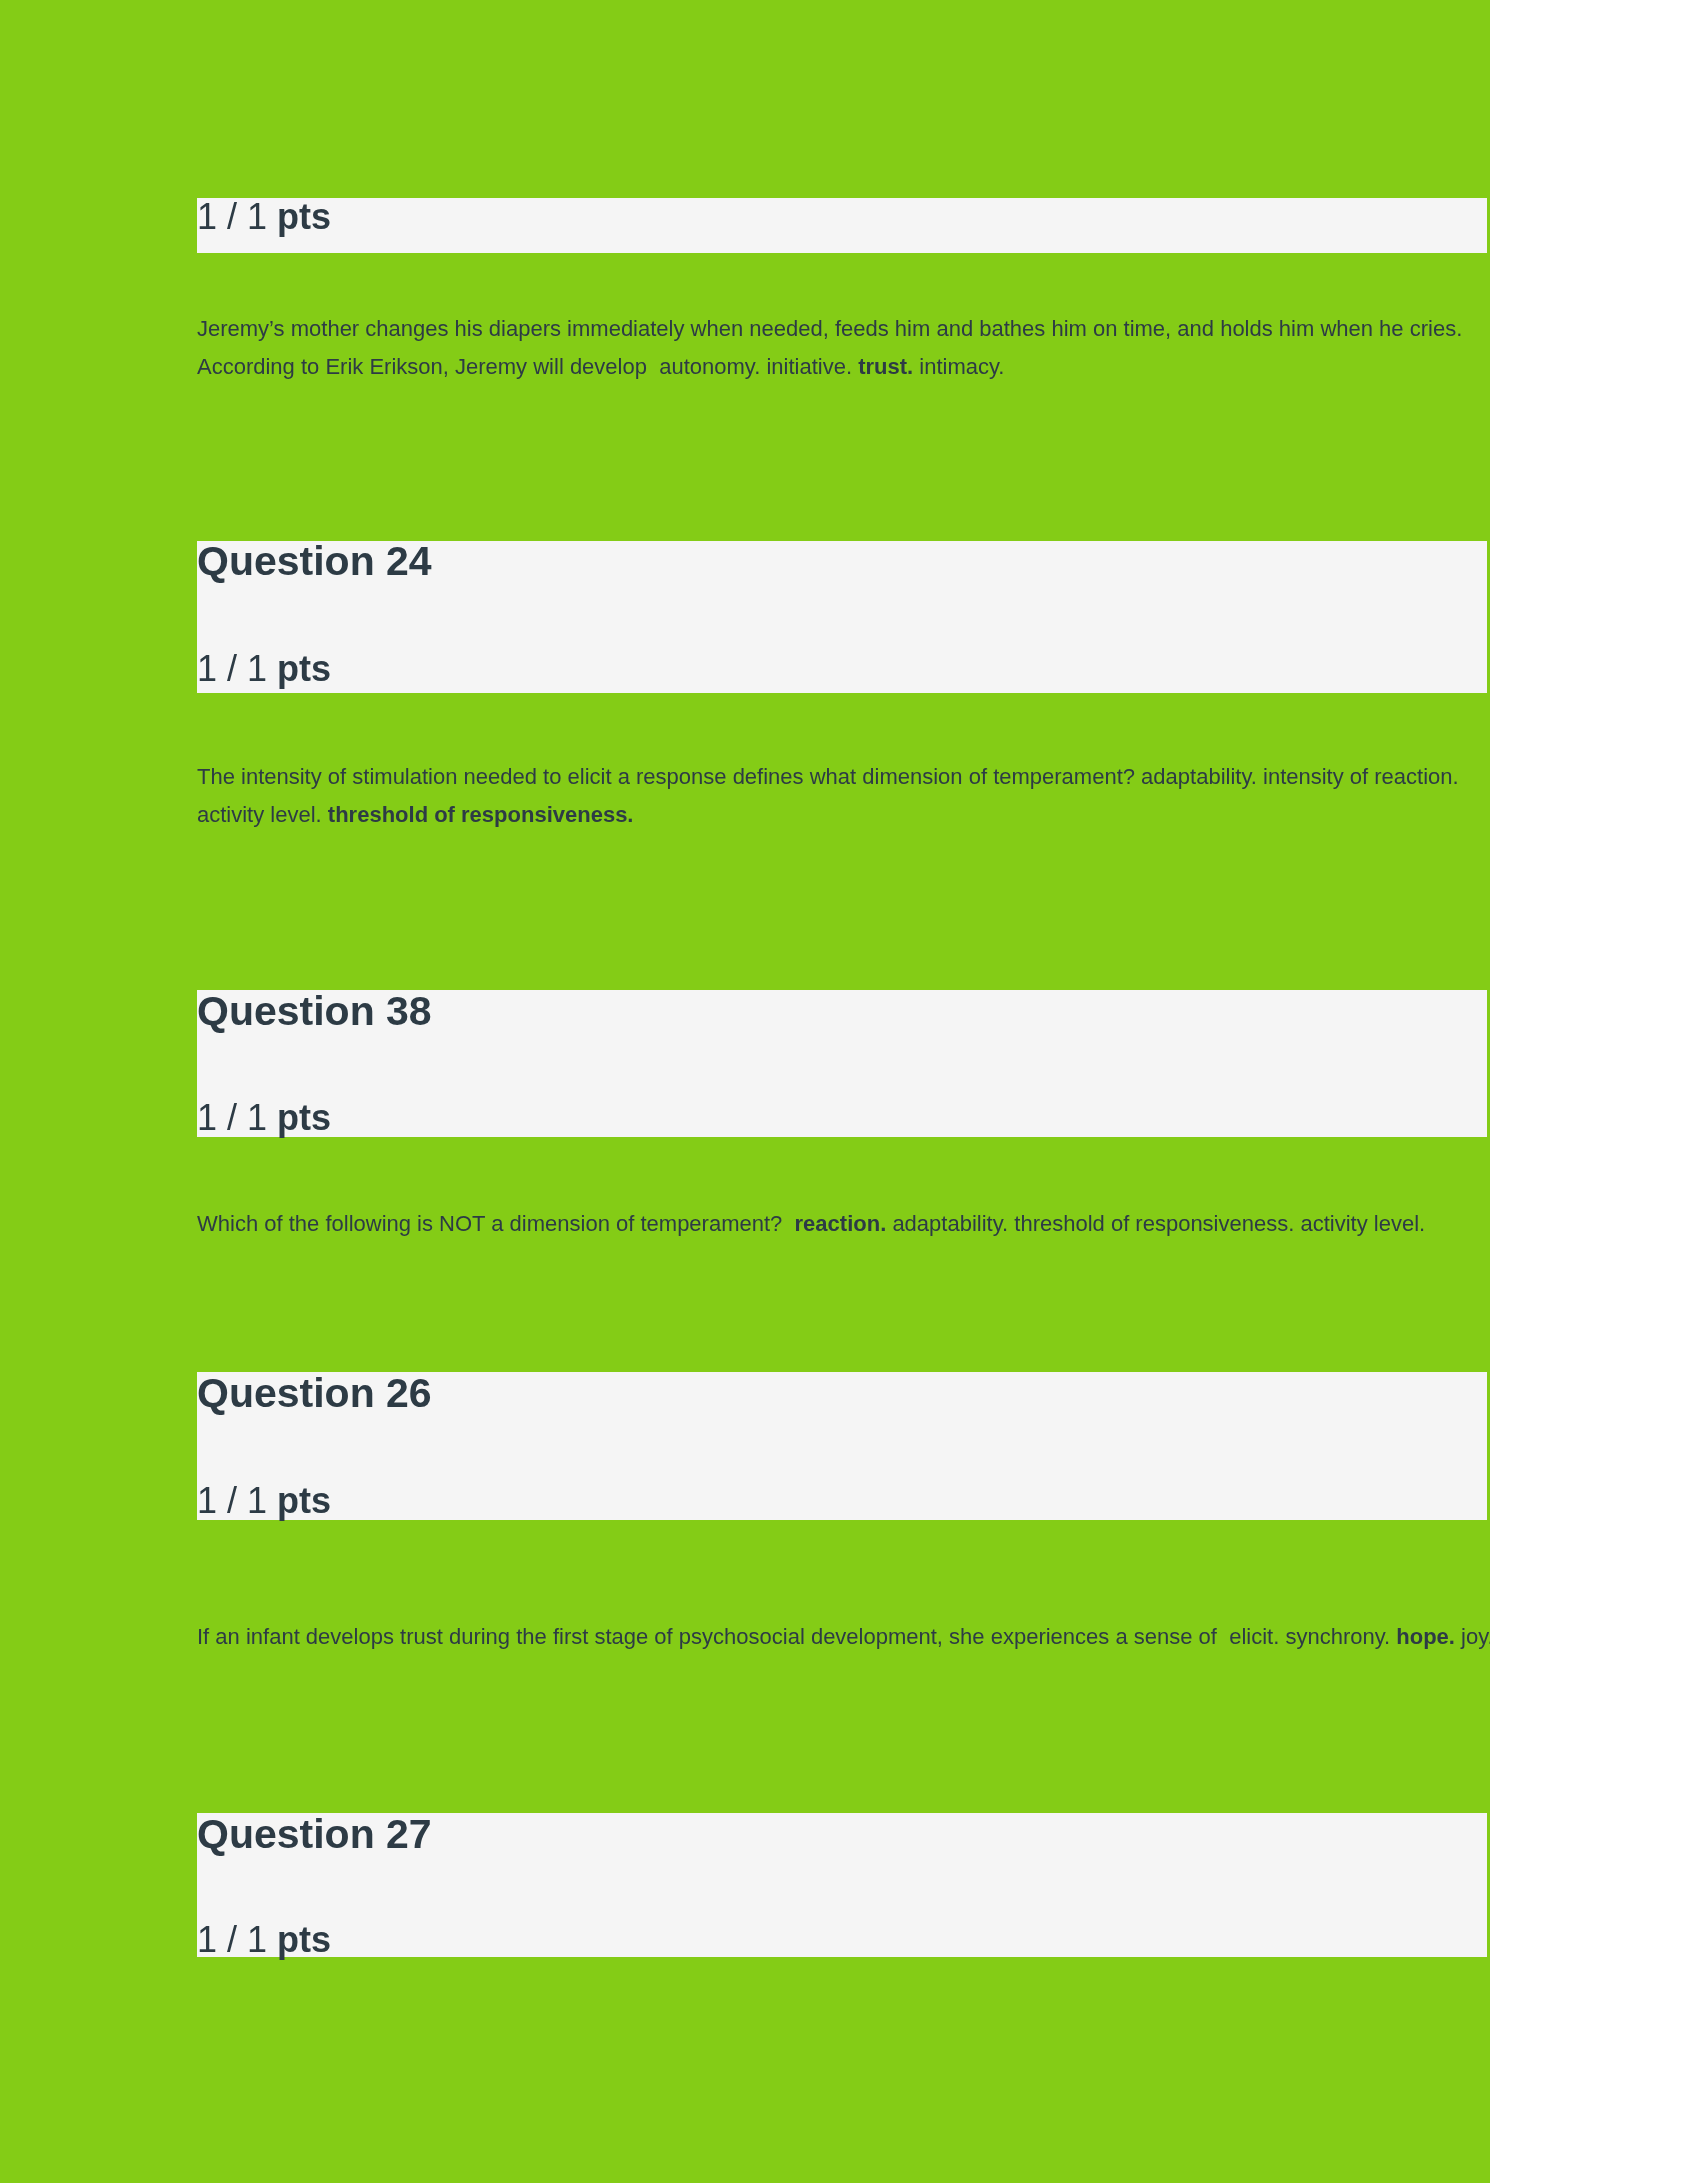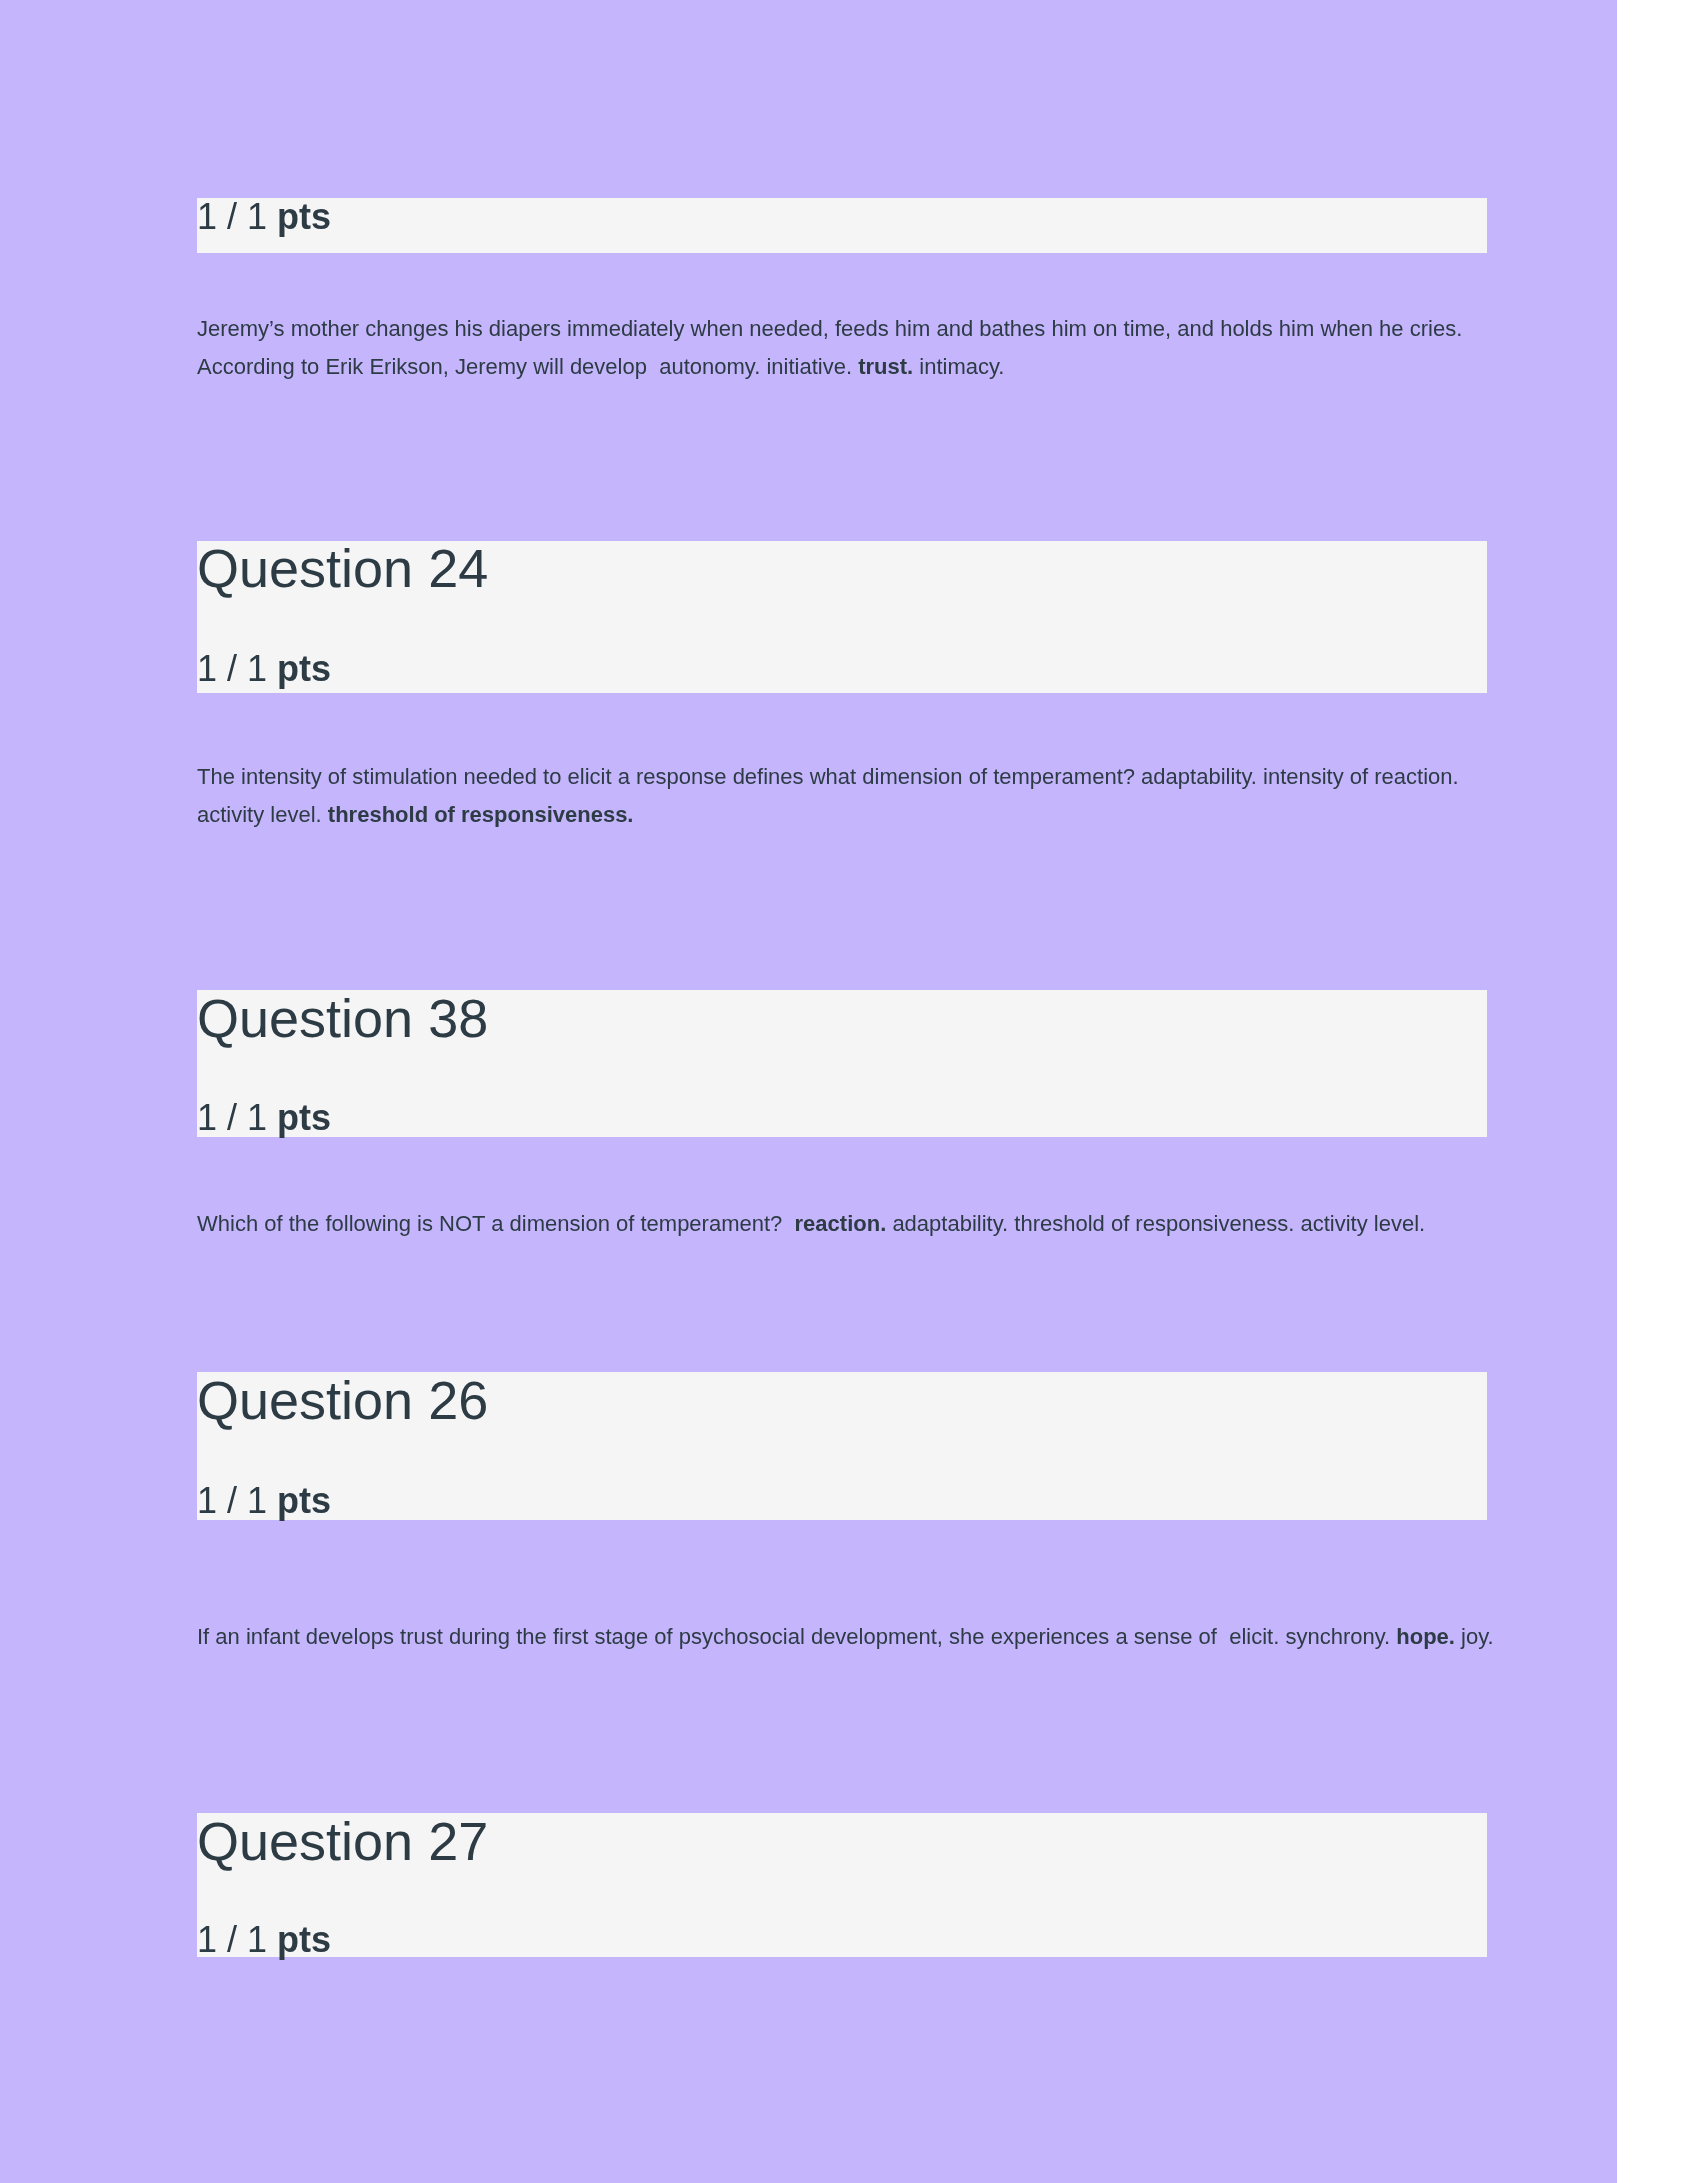--- a/index.html
+++ b/index.html
@@ -1,21 +1,21 @@
 <!DOCTYPE html>
 <html style="font-size:10.6px"><head>
 <meta charset="utf-8">
 <title>Quiz Results</title>
 <style>
   html,body{margin:0;padding:0;background:#ffffff;}
   body{width:1687px;height:2183px;font-family:"Liberation Sans",sans-serif;}
-  .page{position:relative;width:1617px;height:2183px;overflow:hidden;background:#c4b5fd;}
+  .page{position:relative;width:1490px;height:2183px;overflow:hidden;background:#84cc16;}
   .qblock{position:absolute;left:0;top:0;width:1687px;height:0;}
   .hdr{position:absolute;left:197px;width:1290px;background:#f5f5f5;box-sizing:border-box;}
-  .qname{position:absolute;left:0;font-size:54px;font-weight:normal;color:#2d3b45;line-height:1;white-space:nowrap;}
+  .qname{position:absolute;left:0;font-size:41px;font-weight:bold;color:#2d3b45;line-height:1;white-space:nowrap;}
   .pts{position:absolute;left:0;font-size:36px;color:#2d3b45;line-height:1;white-space:nowrap;}
   .pts .ptslabel{font-weight:bold;}
   .qbody{position:absolute;left:197px;width:1305px;font-size:22px;line-height:38px;color:#2d3b45;}
   .qbody .choice-selected{font-weight:bold;}
   .sep{white-space:normal;}
 </style>
 </head>
 <body>
 
 <div class="page" id="page">

